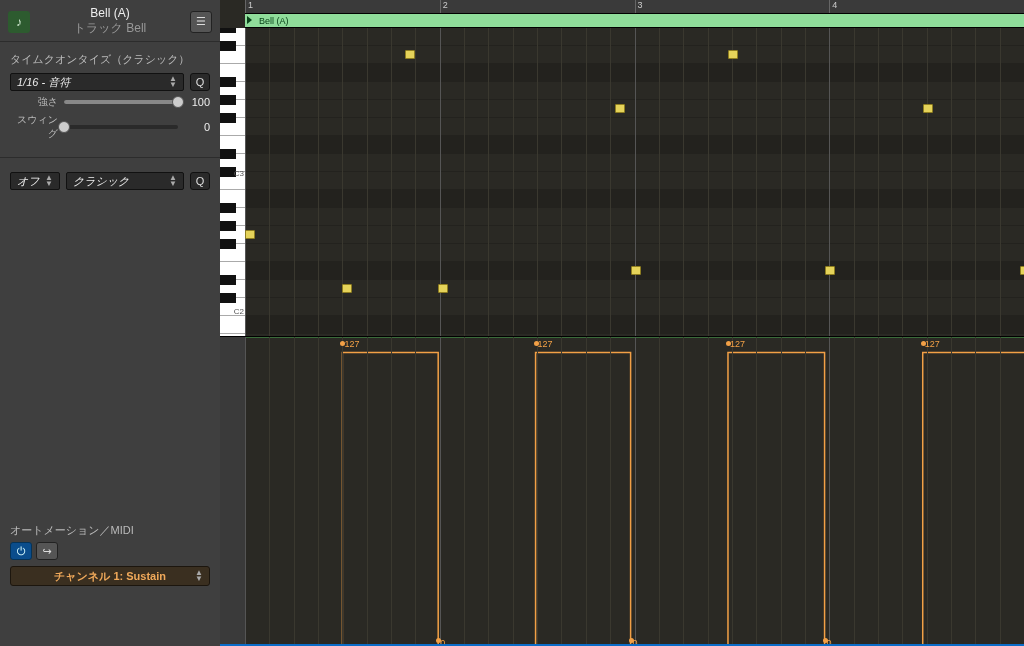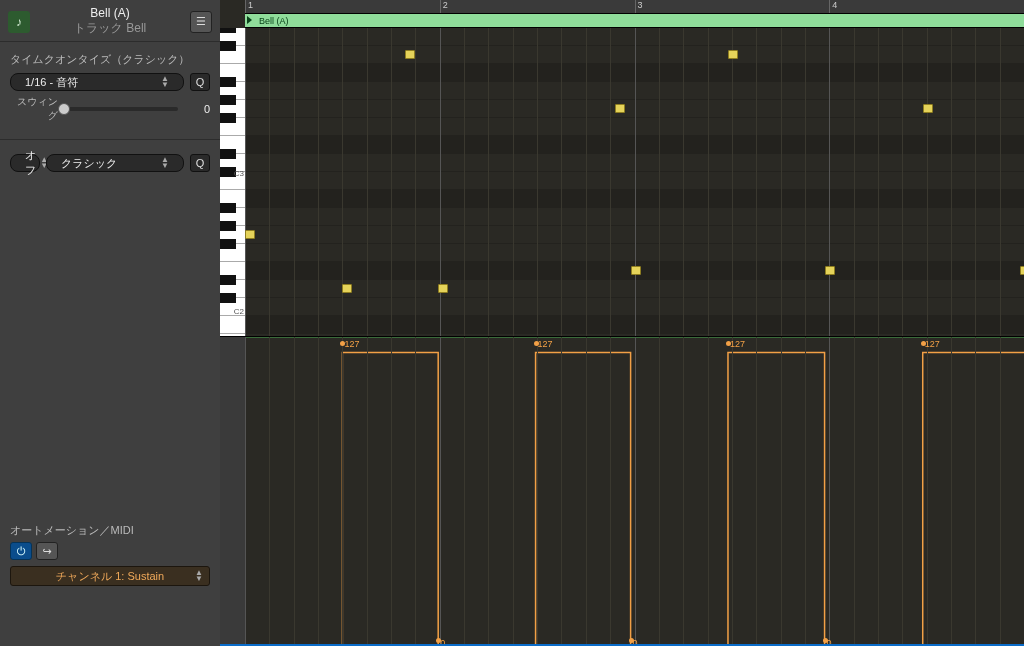--- a/index.html
+++ b/index.html
@@ -13,35 +13,35 @@
 .hdr-title { flex: 1; text-align: center; }
 .hdr-title .reg { color: #eee; font-size: 12px; }
 .hdr-title .trk { color: #999; font-size: 12px; }
 .hdr-btn { width: 22px; height: 22px; background: #555; border: 1px solid #222; border-radius: 3px; display: flex; align-items: center; justify-content: center; color: #ddd; font-size: 11px; }
 
 .section { border-top: 1px solid #2c2c2c; padding: 10px 10px 12px 10px; }
 .sec-title { color: #bbb; font-size: 11px; margin-bottom: 6px; }
 .row { display: flex; align-items: center; gap: 6px; margin: 4px 0; }
 .label { color: #bbb; width: 48px; font-size: 10px; text-align: right; }
 .val { color: #eee; width: 26px; text-align: right; font-size: 11px; }
-.sel { background: #2a2a2a; border: 1px solid #111; border-radius: 8px; color: #eee; font-size: 11px; padding: 2px 14px; display: flex; align-items: center; justify-content: space-between; gap: 4px; height: 18px; }
+.sel { background: #2a2a2a; border: 1px solid #111; border-radius: 2px; color: #eee; font-size: 11px; padding: 2px 6px; display: flex; align-items: center; justify-content: space-between; gap: 4px; height: 18px; font-style: italic; }
 .updn { font-size: 8px; color: #aaa; line-height: 6px; }
 .qbtn { width: 20px; height: 18px; background: #2a2a2a; border: 1px solid #111; border-radius: 3px; color: #ddd; font-size: 11px; display: flex; align-items: center; justify-content: center; }
 .slider { position: relative; height: 4px; background: #2a2a2a; border-radius: 2px; flex: 1; }
 .slider .fill { position: absolute; left: 0; top: 0; bottom: 0; background: #888; border-radius: 2px; }
 .slider .knob { position: absolute; top: -4px; width: 12px; height: 12px; border-radius: 50%; background: #ccc; border: 1px solid #555; transform: translateX(-6px); }
 
 .left-spacer { flex: 1; }
 
 .auto-title { color: #bbb; font-size: 11px; margin: 0 10px 4px 10px; }
 .auto-row { display: flex; align-items: center; gap: 4px; margin: 0 10px 6px 10px; }
 .pwr { width: 22px; height: 18px; background: #0a4d8c; border: 1px solid #063357; border-radius: 3px; display: flex; align-items: center; justify-content: center; color: #dff; font-size: 11px; }
 .region-sel { flex: 1; height: 18px; background: #0a6cc9; border: 1px solid #063a70; color: #fff; border-radius: 3px; font-size: 11px; display: flex; align-items: center; justify-content: center; }
 .cycle { width: 22px; height: 18px; background: #555; border: 1px solid #222; border-radius: 3px; color: #ddd; font-size: 11px; display: flex; align-items: center; justify-content: center; }
-.param-sel { margin: 0 10px; height: 20px; background: #3a2f20; border: 1px solid #1c160e; border-radius: 3px; color: #f0a95a; font-size: 11px; display: flex; align-items: center; justify-content: center; position: relative; }
+.param-sel { margin: 0 10px; height: 20px; background: #3a2f20; border: 1px solid #1c160e; border-radius: 3px; color: #f0a95a; font-size: 11px; display: flex; align-items: center; justify-content: center; position: relative; font-weight: bold; }
 .param-sel .updn { position: absolute; right: 6px; }
 
 .left-bottom { height: 60px; }
 
 
 .right { flex: 1; display: flex; flex-direction: column; position: relative; background: #2a2924; }
 
 
 .ruler { height: 14px; border-bottom: 1px solid #000; background: #3a3a3a; position: relative; font-size: 9px; color: #ccc; margin-left: 25px; }
 .ruler .bar { position: absolute; top: 0; bottom: 0; border-left: 1px solid #666; padding-left: 2px; }
@@ -103,32 +103,40 @@
     <div class="section">
       <div class="sec-title">タイムクオンタイズ（クラシック）</div>
       <div class="row">
         <div class="sel" style="flex:1">
           <span>1/16 - 音符</span>
           <span class="updn">▲<br>▼</span>
         </div>
         <div class="qbtn">Q</div>
       </div>
       <div class="row">
+        <div class="label">強さ</div>
+        <div class="slider">
+          <div class="fill" style="width:100%"></div>
+            <div class="knob" style="left:100%"></div>
+        </div>
+        <div class="val">100</div>
+      </div>
+      <div class="row">
         <div class="label">スウィング</div>
         <div class="slider">
           <div class="fill" style="width:0%"></div>
             <div class="knob" style="left:0%"></div>
         </div>
         <div class="val">0</div>
       </div>
     </div>
 
     <div class="section">
       <div class="row">
-        <div class="sel" style="width:28px">
+        <div class="sel" style="width:50px">
           <span>オフ</span>
           <span class="updn">▲<br>▼</span>
         </div>
         <div class="sel" style="flex:1">
           <span>クラシック</span>
           <span class="updn">▲<br>▼</span>
         </div>
         <div class="qbtn">Q</div>
       </div>
     </div>

